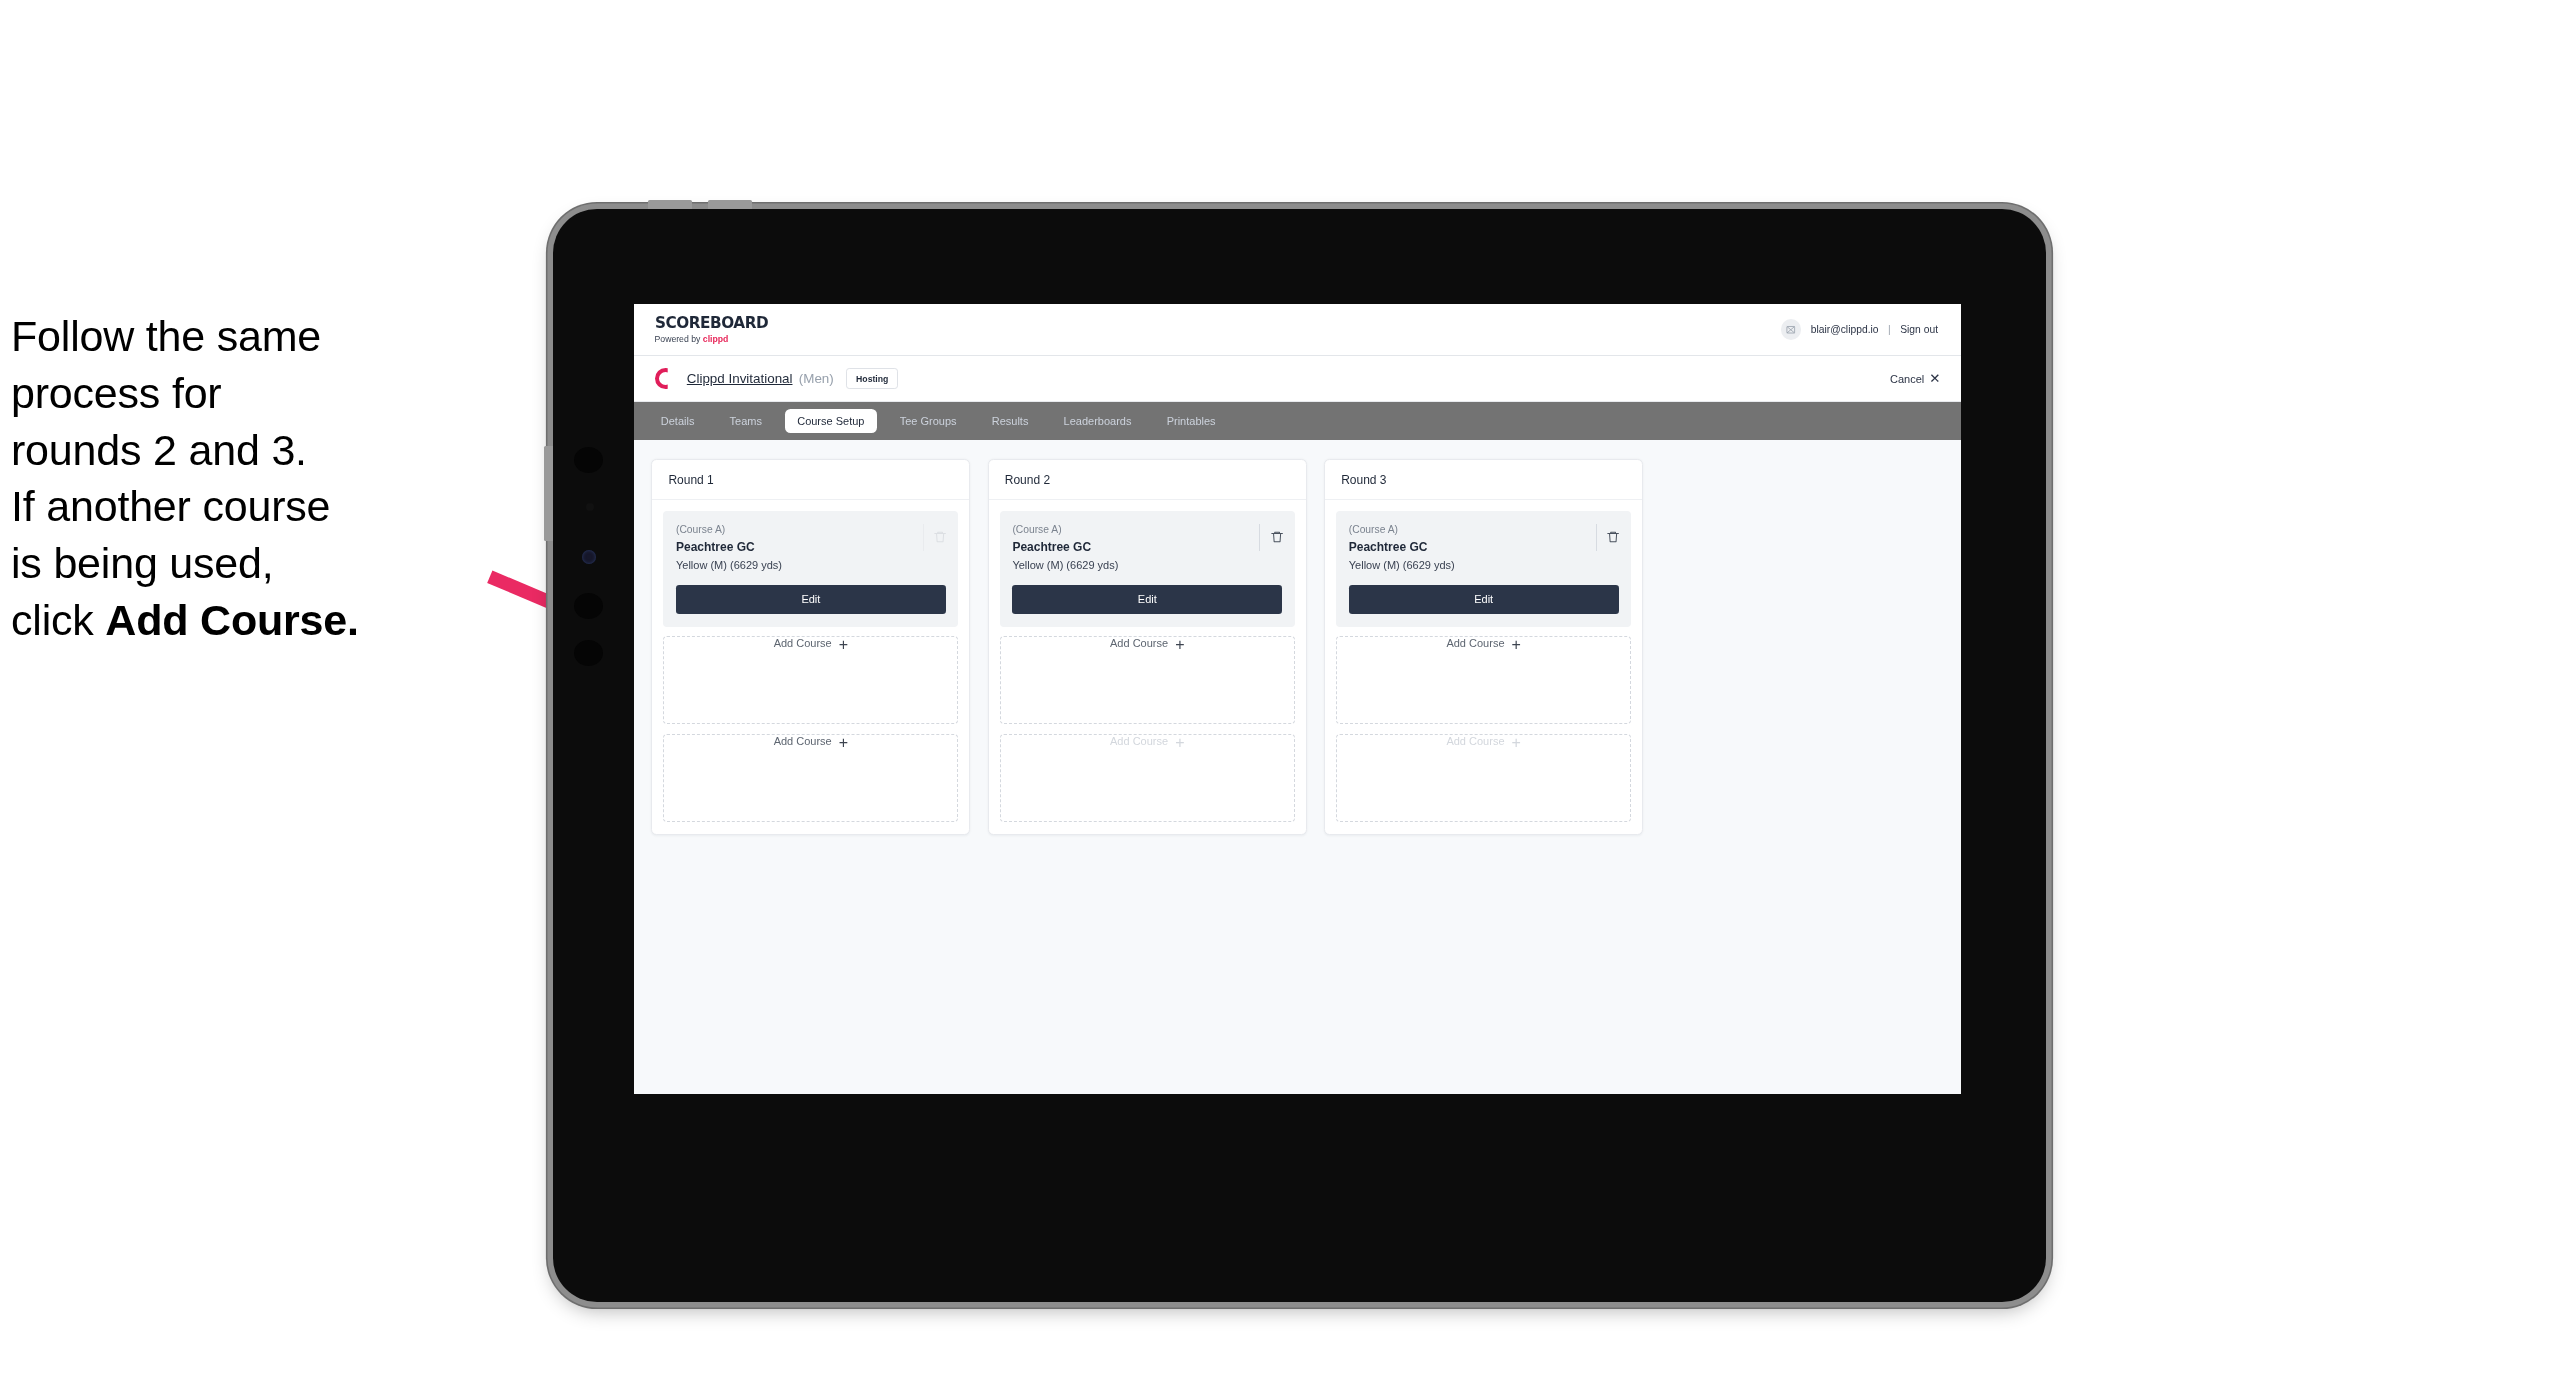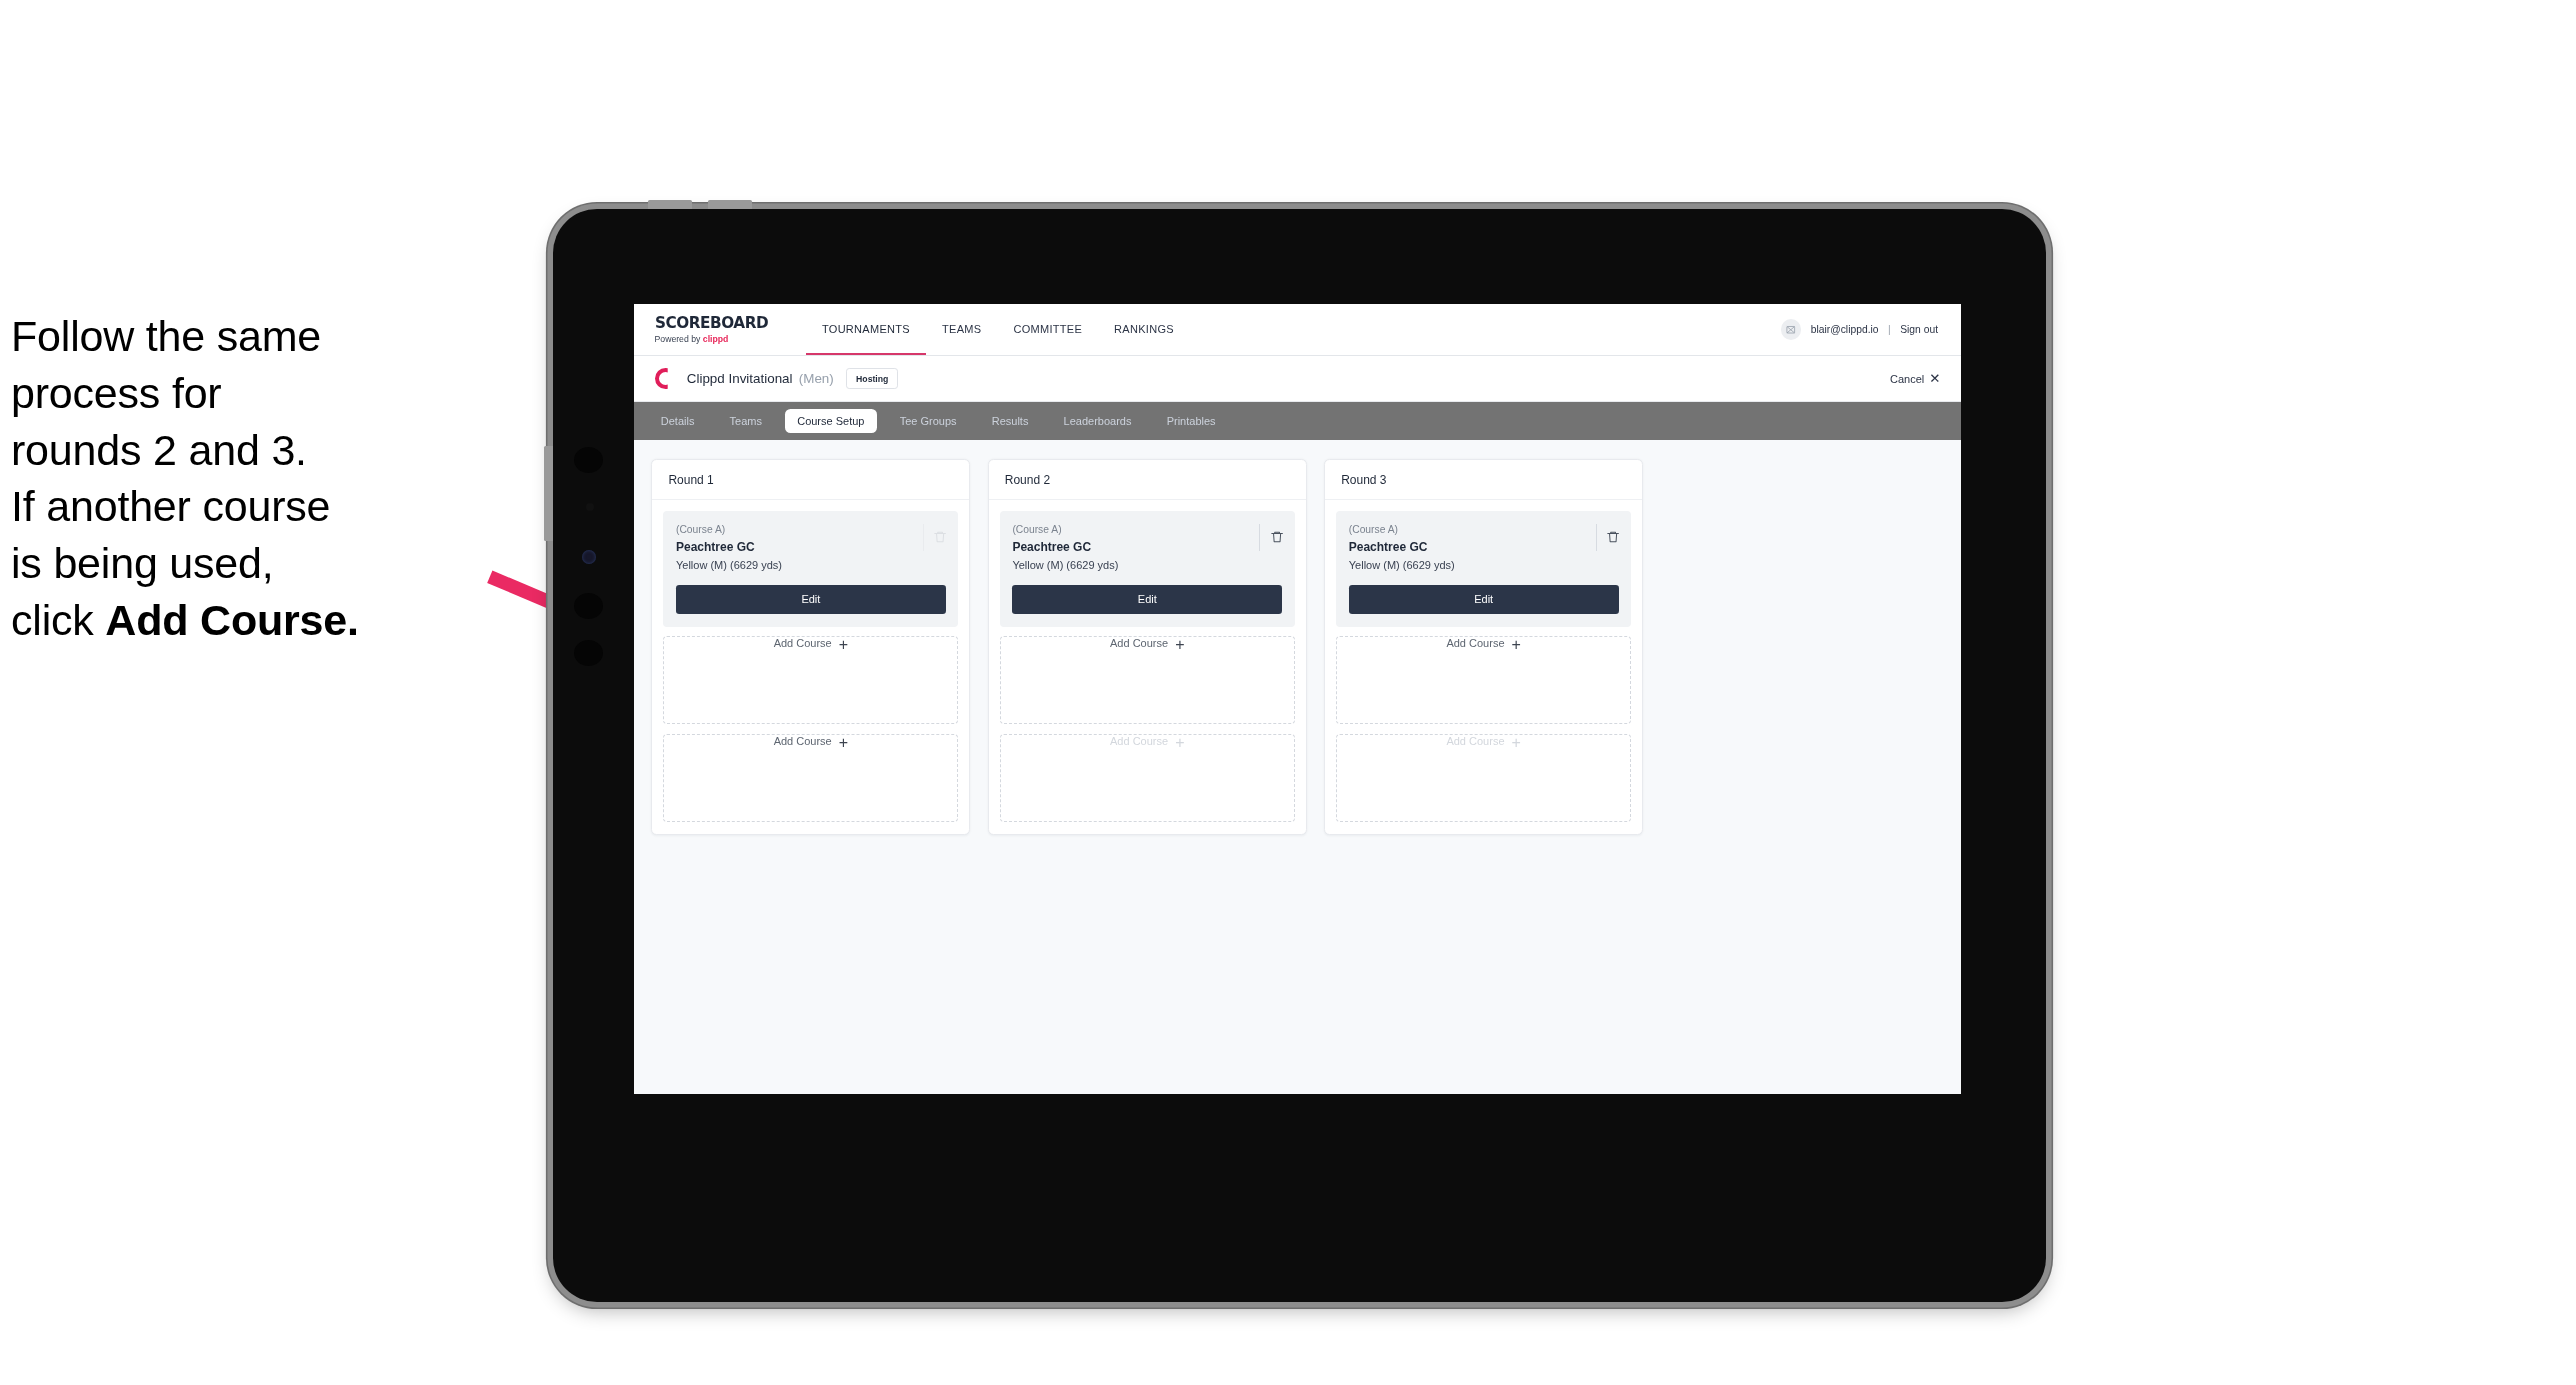--- a/index.html
+++ b/index.html
@@ -152,21 +152,21 @@
     margin-right: 11px;
     position: relative; flex: none;
   }
   #clippd-logo::before {
     content: "";
     position: absolute; inset: 0;
     border: 4.7px solid #e01e5a;
     border-radius: 50%;
     clip-path: polygon(0 0, 62% 0, 62% 26%, 36% 26%, 36% 74%, 62% 74%, 62% 100%, 0 100%);
   }
-  #tourney-name { font-size: 13.4px; color: #1f2838; font-weight: 400; }
+  #tourney-name { font-size: 13.4px; color: #1f2838; font-weight: 400; text-decoration: underline; }
   #tourney-gender { font-size: 13.4px; color: #97a0ac; margin-left: 6.3px; }
   #hosting-badge {
     margin-left: 12.6px;
     font-size: 8.7px; font-weight: 700; color: #1f2838;
     border: 0.8px solid #dfe2e7; border-radius: 3.2px;
     padding: 4.7px 8.7px; background: #fff;
   }
   #cancel-wrap {
     margin-left: auto;
     display: flex; align-items: center; gap: 5px;
@@ -296,26 +296,20 @@
   <div class="sensor" id="sensor-3"></div>
   <div class="sensor" id="sensor-4"></div>
   <div class="sensor" id="sensor-5"></div>
 
   <div id="screen">
 
     <div id="topbar">
       <div id="brand">
         <div id="brand-title">SCOREBOARD</div>
         <div id="brand-sub"><span>Powered by </span><span class="pink">clippd</span></div>
-      </div>
-      <div id="mainnav">
-        <div class="navitem active">TOURNAMENTS</div>
-        <div class="navitem">TEAMS</div>
-        <div class="navitem">COMMITTEE</div>
-        <div class="navitem">RANKINGS</div>
       </div>
       <div id="topbar-right">
         <div id="avatar">
           <svg width="9.5" height="9.5" viewBox="0 0 16 16" fill="none" stroke="currentColor" stroke-width="1.4">
             <rect x="1.5" y="2.5" width="13" height="11" rx="1.2"></rect>
             <path d="M1.5 2.5 L14.5 13.5 M14.5 2.5 L1.5 13.5"></path>
           </svg>
         </div>
         <div id="user-email">blair@clippd.io</div>
         <div id="sep-pipe">|</div>

